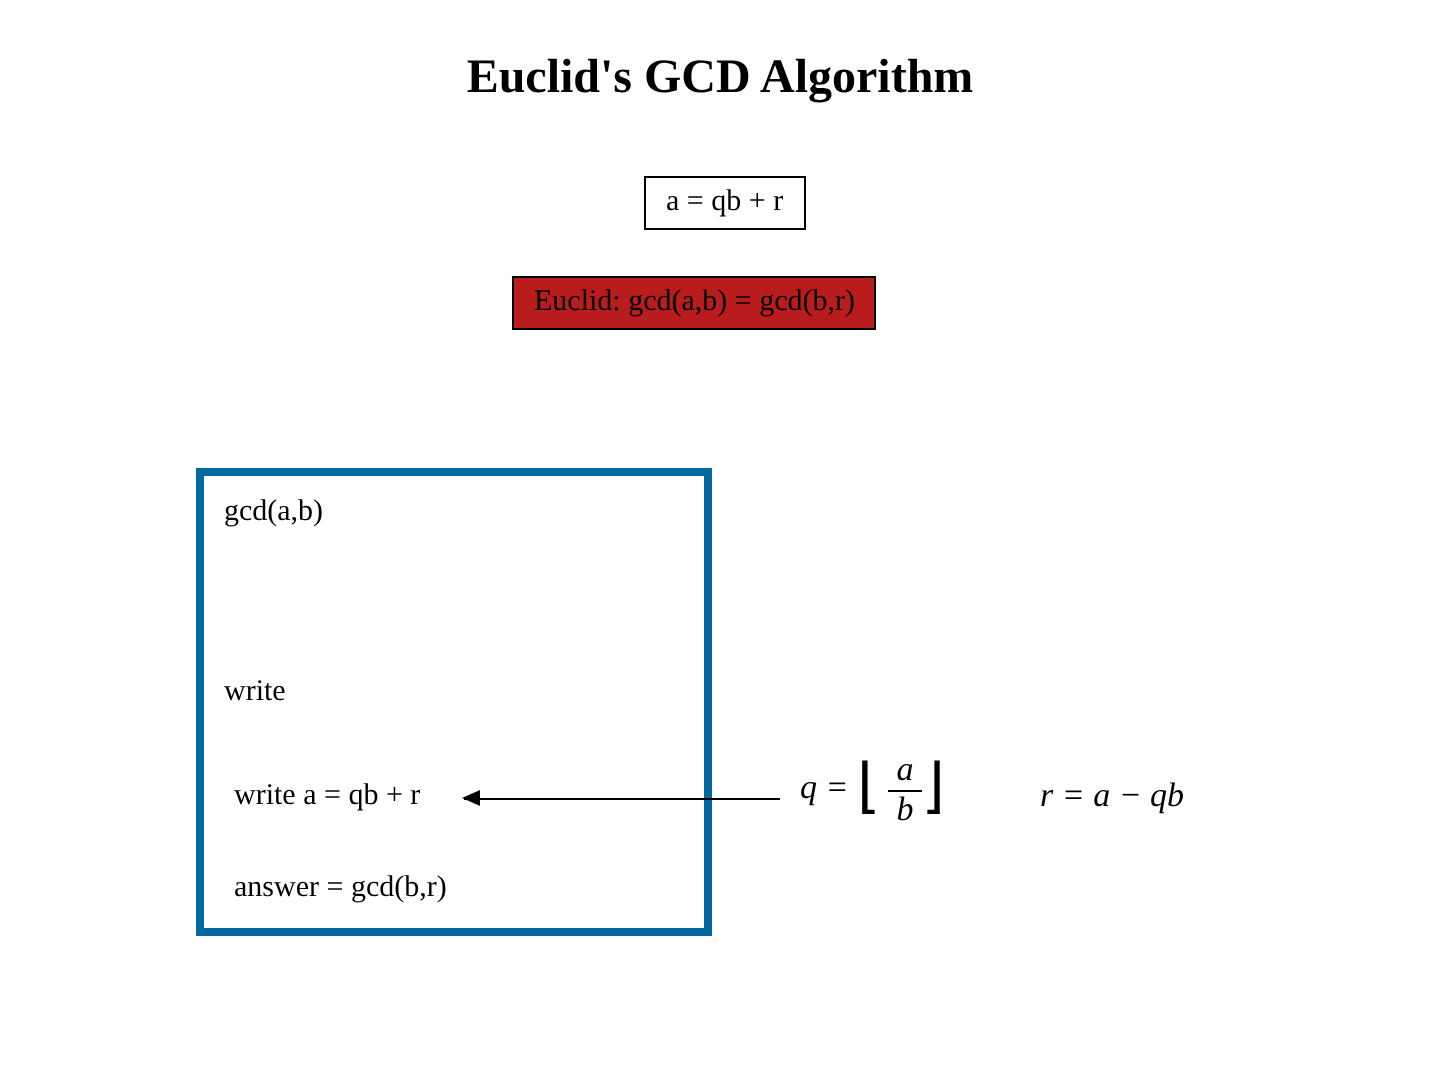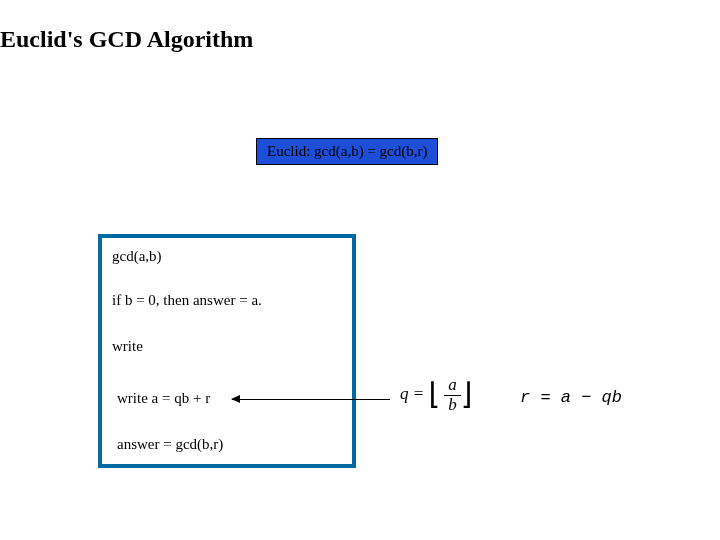--- a/index.html
+++ b/index.html
@@ -1,44 +1,44 @@
 <!DOCTYPE html>
 <html><head>
 <meta charset="utf-8">
 <style>
   html,body{margin:0;padding:0;width:720px;height:540px;font-family:"Comic Sans MS","Comic Sans",cursive;background:#fff;color:#000}
   .stage{position:relative;width:720px;height:540px}
-  .title{position:absolute;top:26px;left:0;width:720px;font-size:24px;font-weight:bold}
+  .title{position:absolute;top:26px;left:0;width:720px;text-align:center;font-size:24px;font-weight:bold}
   .box{border:1px solid #000;background:#fff;padding:4px 10px;font-size:15px}
   .division-box{position:absolute;top:88px;left:322px}
-  .euclid-box{position:absolute;top:138px;left:256px;background:#1d4ed8}
+  .euclid-box{position:absolute;top:138px;left:256px;background:#b91c1c}
   .algo-box{position:absolute;top:234px;left:98px;width:250px;height:226px;border:4px solid #0369a1}
   .algo-line{position:absolute;left:10px;font-size:15px}
   .indent{left:15px}
   .q-formula{position:absolute;top:376px;left:400px;font-family:Georgia,'Times New Roman',serif;font-style:italic;font-size:17px}
-  .r-formula{position:absolute;top:388px;left:520px;font-family:Liberation Mono, monospace;font-style:italic;font-size:17px}
+  .r-formula{position:absolute;top:388px;left:520px;font-family:Liberation Serif, serif;font-style:italic;font-size:17px}
   .frac{display:inline-block;vertical-align:middle;text-align:center;margin-left:4px}
   .frac .num{display:block;border-bottom:1px solid #000;padding:0 4px;line-height:1.1}
   .frac .den{display:block;padding:0 4px;line-height:1.1}
   .floor-l,.floor-r{display:inline-block;vertical-align:middle;font-size:30px;font-family:'Times New Roman',serif;position:relative;top:-2px;font-style:normal}
   .arrow{position:absolute;top:399px;left:232px;width:158px;height:1px;background:#000}
   .arrow::before{content:"";position:absolute;left:-1px;top:-4px;border-top:4px solid transparent;border-bottom:4px solid transparent;border-right:9px solid #000}
 </style>
 </head>
 <body>
 <div class="stage">
 
   <div class="title">Euclid's GCD Algorithm</div>
 
+  <div class="box division-box">a = qb + r</div>
 
   <div class="box euclid-box">Euclid: gcd(a,b) = gcd(b,r)</div>
 
   <div class="algo-box">
     <div class="algo-line" style="top:10px">gcd(a,b)</div>
-    <div class="algo-line" style="top:54px">if b = 0, then answer = a.</div>
     <div class="algo-line" style="top:100px">write</div>
     <div class="algo-line indent" style="top:152px">write a = qb + r</div>
     <div class="algo-line indent" style="top:198px">answer = gcd(b,r)</div>
   </div>
 
   <div class="arrow"></div>
 
   <div class="q-formula">
     <span>q = </span><span class="floor-l">⌊</span><span class="frac"><span class="num">a</span><span class="den">b</span></span><span class="floor-r">⌋</span>
   </div>

